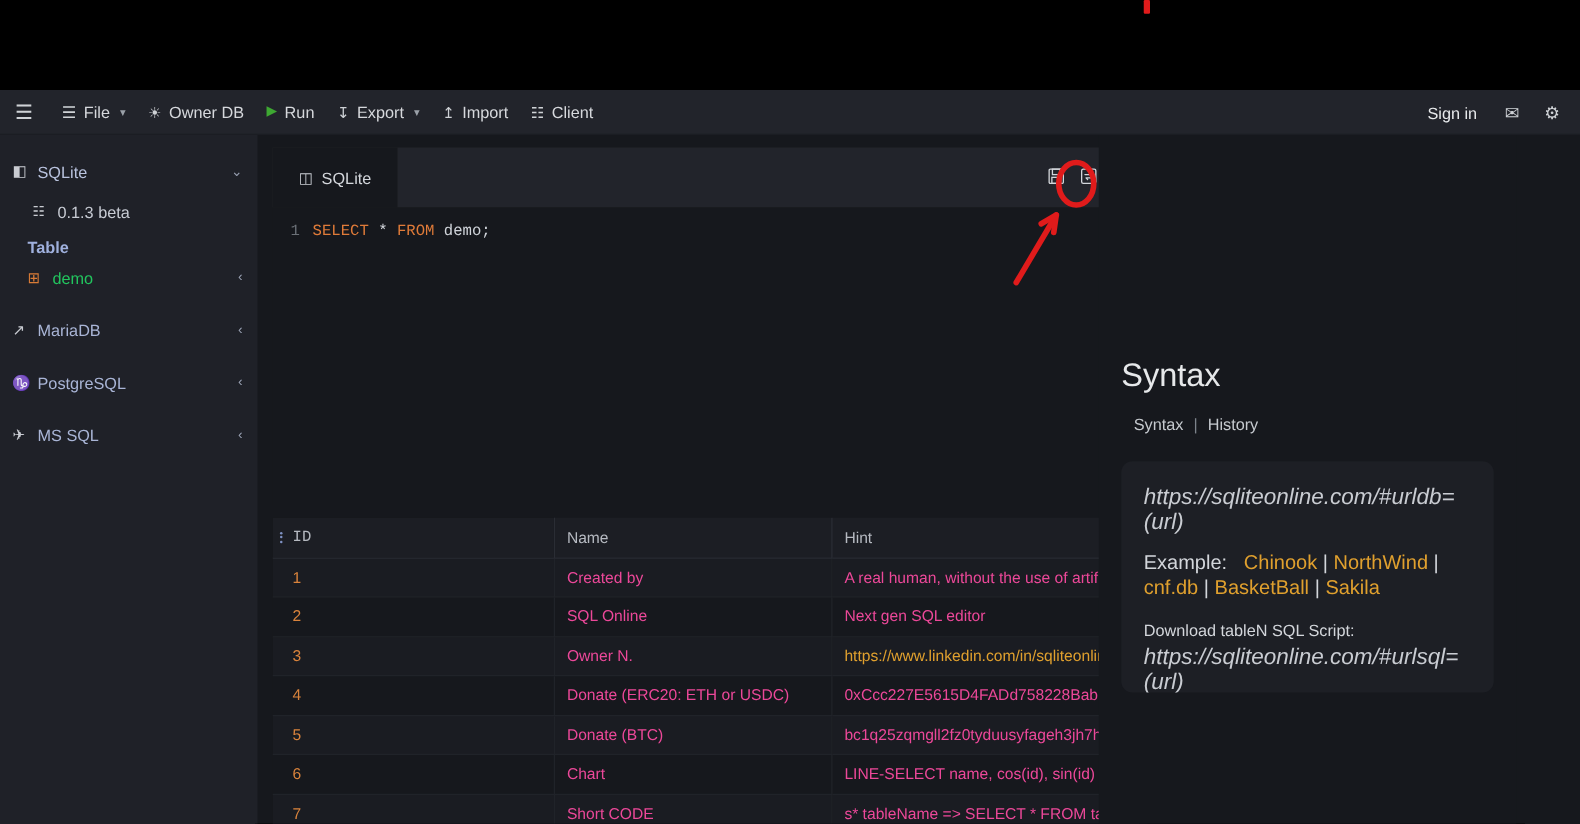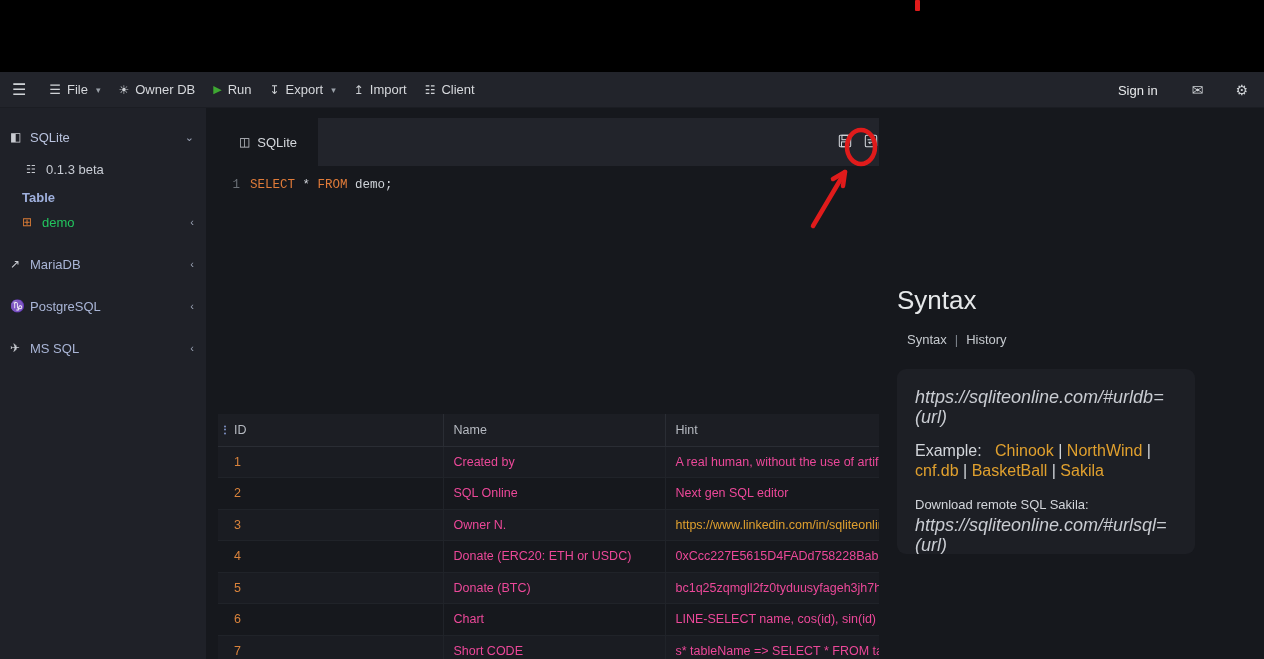--- a/index.html
+++ b/index.html
@@ -28,21 +28,21 @@
   }
   .mb-hamb { padding:0 14px 0 12px; font-size:16px; color:#cfd2d6; }
   .caret { font-size:9px; color:#9aa0a8; margin-left:2px; }
   .ico { display:inline-block; line-height:1; font-size:13px; }
   .ico-db { color:#cfd2d6; }
   .ico-globe { color:#cfd2d6; font-size:12px; }
   .ico-run { color:#3ea832; font-size:11px; }
   .ico-exp, .ico-imp { color:#cfd2d6; font-size:12px; }
   .ico-client { color:#cfd2d6; font-size:12px; }
 
-  .mb-right { position:absolute; right:8px; top:0; height:36px; display:flex; align-items:center; gap:16px; }
+  .mb-right { position:absolute; right:8px; top:0; height:36px; display:flex; align-items:center; gap:4px; }
   .signin { color:#e8eaec; font-size:13px; padding:0 10px; cursor:pointer; }
   .hdr-icon { color:#cfd2d6; font-size:14px; padding:0 8px; cursor:pointer; }
 
   
   .sidebar {
     position:absolute; left:0; top:108px; width:206px; height:551px;
     background:#1f2128; padding-top:16px;
   }
   .sb-row {
     display:flex; align-items:center; height:26px; padding:0 12px 0 10px;
@@ -103,21 +103,21 @@
     border-bottom:1px solid #202329; border-right:1px solid #202329;
     white-space:nowrap; overflow:hidden; text-overflow:ellipsis;
   }
   .grid-table tbody tr:nth-child(odd)  { background:#1a1c22; }
   .grid-table tbody tr:nth-child(even) { background:#16181d; }
   .col-id { width:225px; }
   .col-name { width:222px; }
   .col-hint { width:245px; }
   td.cell-id { color:#d9833c; padding-left:16px; }
   td.cell-link { color:#e0a02e; }
-  th.th-id { padding-left:16px; position:relative; }
+  th.th-id { padding-left:16px; position:relative;font-family:Liberation Mono, monospace; }
   .dots {
     position:absolute; left:6px; top:50%; transform:translateY(-50%);
     display:flex; flex-direction:column; gap:1.5px; cursor:pointer;
   }
   .dots i { display:block; width:2px; height:2px; background:#7f92c4; border-radius:50%; }
   .grid-scroll {
     position:absolute; right:4px; top:4px; width:7px; height:236px;
     background:#b6b8bc; border-radius:4px; cursor:pointer;
   }
 
@@ -367,21 +367,21 @@
         <span class="rp-pipe"> | </span>
         <span class="rp-link">cnf.db</span>
         <span class="rp-pipe"> | </span>
         <span class="rp-link">BasketBall</span>
         <span class="rp-pipe"> | </span>
         <span class="rp-link">Sakila</span>
       </div>
 
       <div class="rp-gap"></div>
 
-      <div class="rp-line">Download remote SQL Sakila:</div>
+      <div class="rp-line">Download tableN SQL Script:</div>
       <div class="rp-url">https://sqliteonline.com/#urlsql=(url)</div>
 
       <div class="rp-gap"></div>
 
       <div class="rp-ex">
         <span>Example:</span>
         <span>&nbsp;</span>
         <span class="rp-link">Chinook SQL</span>
       </div>
     </div>

